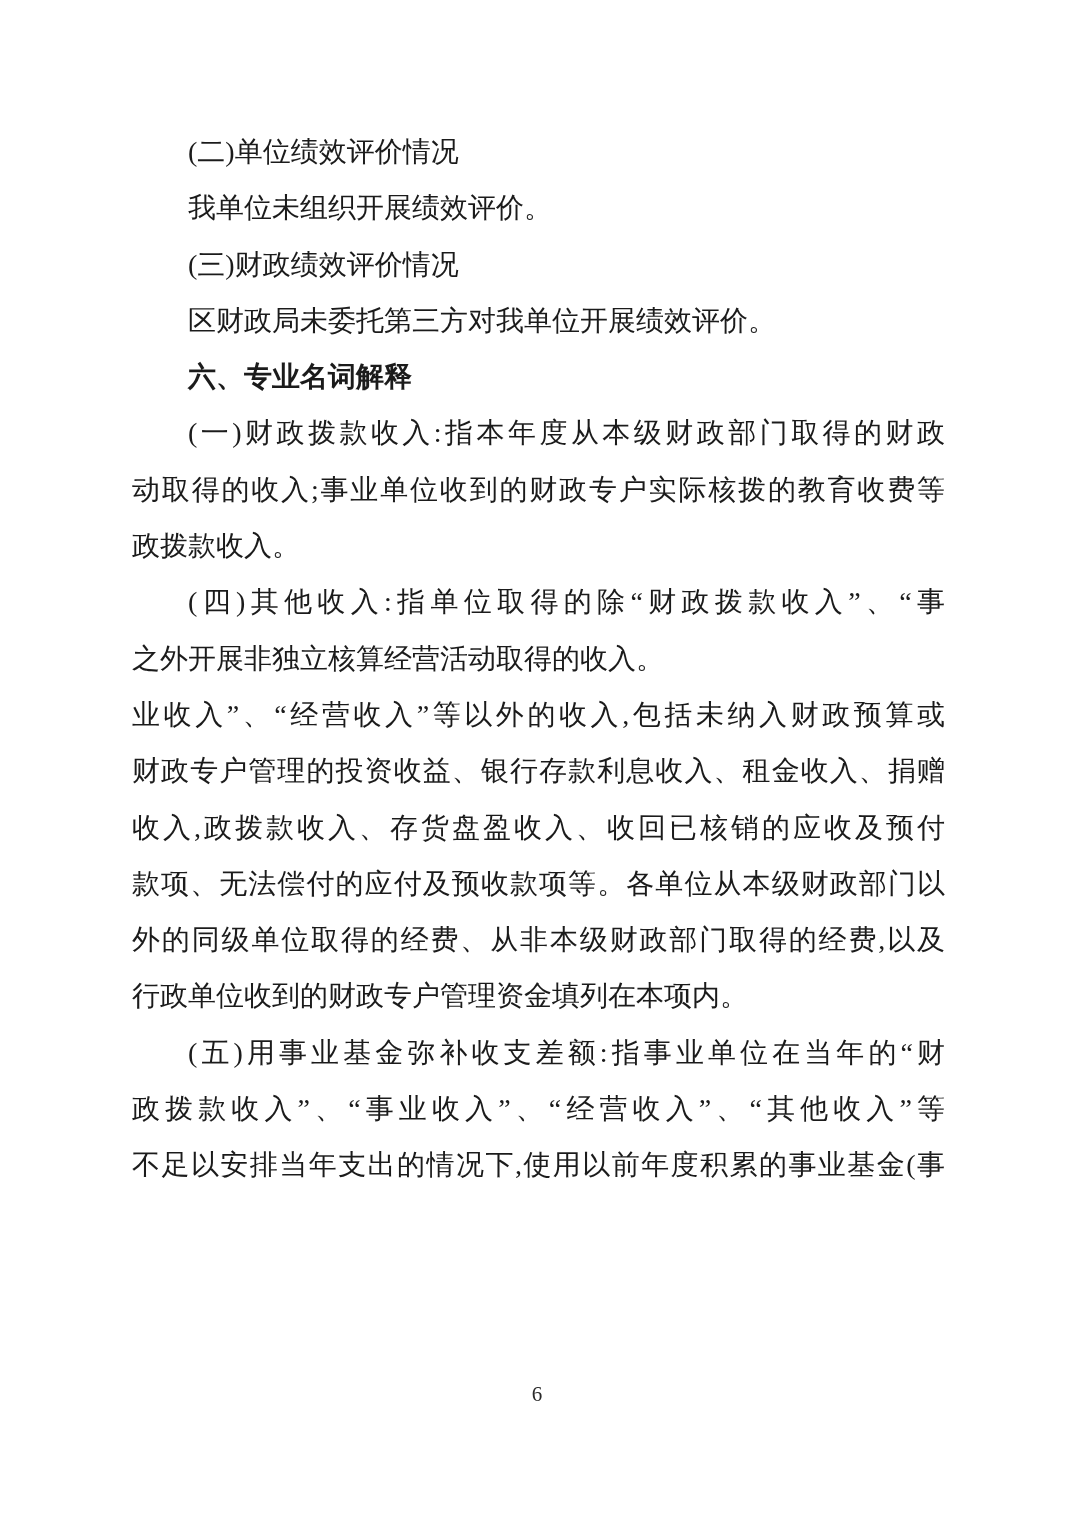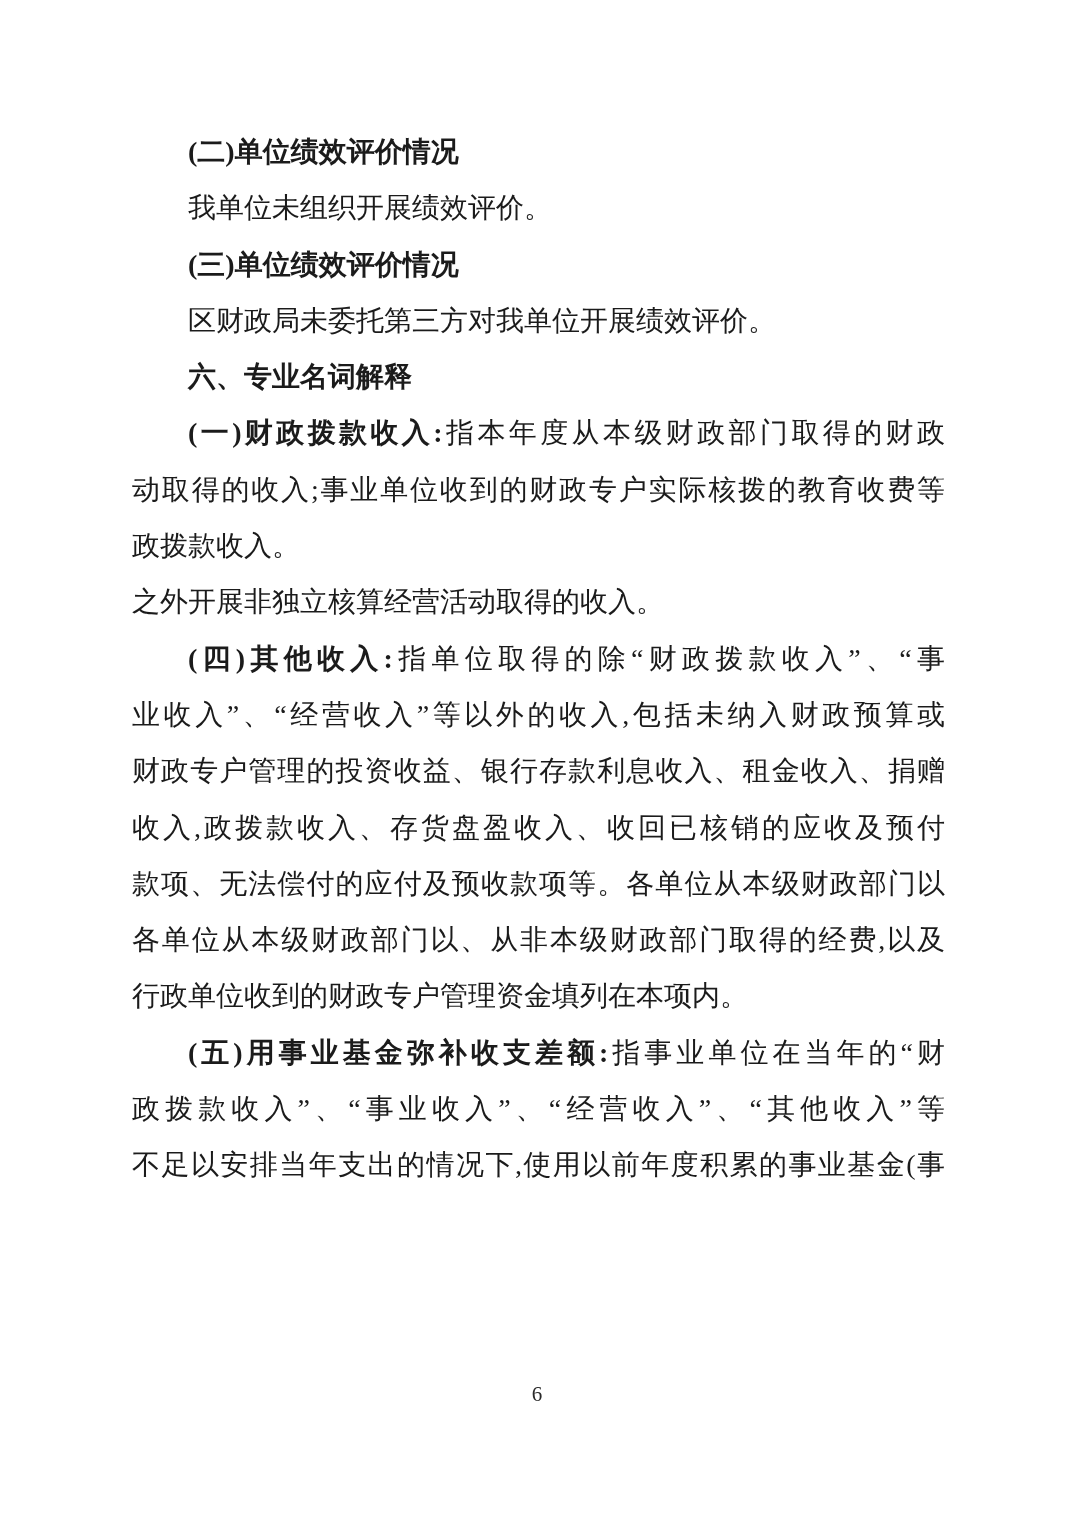--- a/index.html
+++ b/index.html
@@ -32,21 +32,21 @@
   }
   .jfull {
     text-align: justify;
     text-align-last: justify;
   }
   .hei {
     font-family: "Liberation Sans", "DejaVu Sans", sans-serif;
     font-weight: 700;
   }
   .b {
-    font-weight: 700;
+    font-weight: 400;
   }
   .pagenum {
     position: absolute;
     top: 1378px;
     left: 0;
     width: 100%;
     height: 32px;
     line-height: 32px;
     text-align: center;
     font-size: 21px;
@@ -55,48 +55,48 @@
 </style>
 </head>
 <body>
 
 <div class="doc">
 
   <div class="line indent"><span class="b">(二)单位绩效评价情况</span><span></span></div>
 
   <div class="line indent"><span class="b"></span><span>我单位未组织开展绩效评价。</span></div>
 
-  <div class="line indent"><span class="b">(三)单位绩效评价情况</span><span></span></div>
+  <div class="line indent"><span class="b">(三)财政绩效评价情况</span><span></span></div>
 
   <div class="line indent"><span class="b"></span><span>区财政局未委托第三方对我单位开展绩效评价。</span></div>
 
   <div class="line indent hei"><span>六、专业名词解释</span><span></span></div>
 
   <div class="line indent jfull"><span class="b">(一)财政拨款收入:</span><span>指本年度从本级财政部门取得的财政</span></div>
 
 
 
   <div class="line jfull"><span class="b"></span><span>动取得的收入;事业单位收到的财政专户实际核拨的教育收费等</span></div>
 
   <div class="line"><span class="b"></span><span>政拨款收入。</span></div>
 
 
+  <div class="line indent jfull"><span class="b">(四)其他收入:</span><span>指单位取得的除“财政拨款收入”、“事</span></div>
+
   <div class="line"><span class="b"></span><span>之外开展非独立核算经营活动取得的收入。</span></div>
-
-  <div class="line indent jfull"><span class="b">(四)其他收入:</span><span>指单位取得的除“财政拨款收入”、“事</span></div>
 
   <div class="line jfull"><span class="b"></span><span>业收入”、“经营收入”等以外的收入,包括未纳入财政预算或</span></div>
 
   <div class="line jfull"><span class="b"></span><span>财政专户管理的投资收益、银行存款利息收入、租金收入、捐赠</span></div>
 
   <div class="line jfull"><span class="b"></span><span>收入,政拨款收入、存货盘盈收入、收回已核销的应收及预付</span></div>
 
   <div class="line jfull"><span class="b"></span><span>款项、无法偿付的应付及预收款项等。各单位从本级财政部门以</span></div>
 
-  <div class="line jfull"><span class="b"></span><span>各单位从本级财政部门以、从非本级财政部门取得的经费,以及</span></div>
+  <div class="line jfull"><span class="b"></span><span>外的同级单位取得的经费、从非本级财政部门取得的经费,以及</span></div>
 
   <div class="line"><span class="b"></span><span>行政单位收到的财政专户管理资金填列在本项内。</span></div>
 
   <div class="line indent jfull"><span class="b">(五)用事业基金弥补收支差额:</span><span>指事业单位在当年的“财</span></div>
 
   <div class="line jfull"><span class="b"></span><span>政拨款收入”、“事业收入”、“经营收入”、“其他收入”等</span></div>
 
   <div class="line jfull"><span class="b"></span><span>不足以安排当年支出的情况下,使用以前年度积累的事业基金(事</span></div>
 
 </div>

